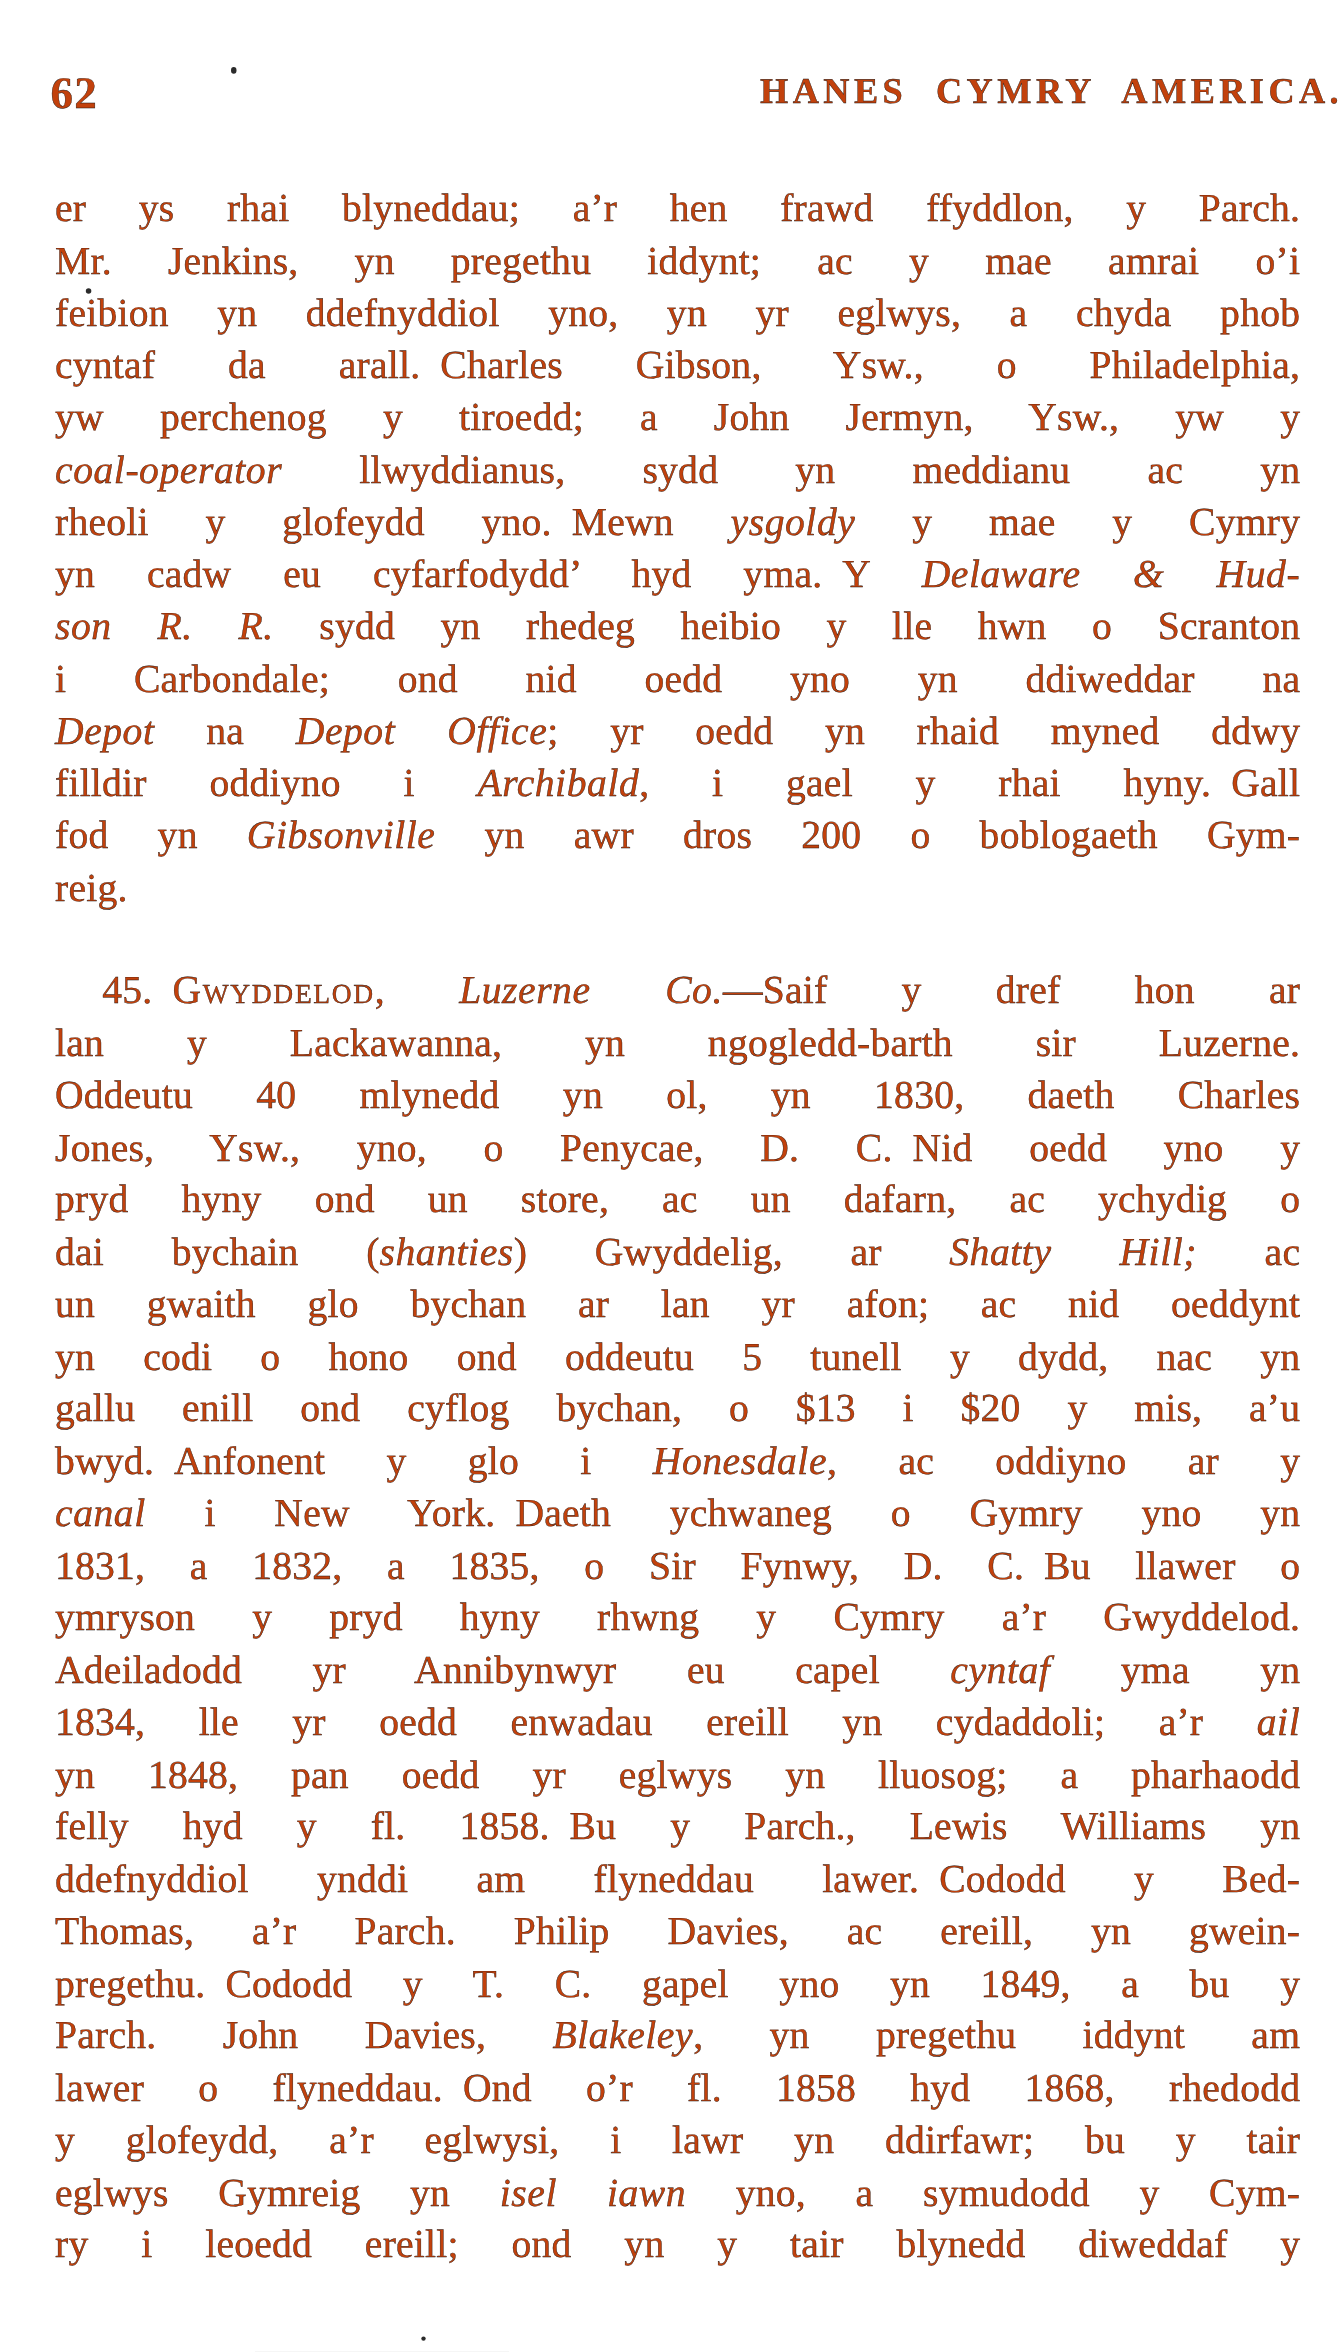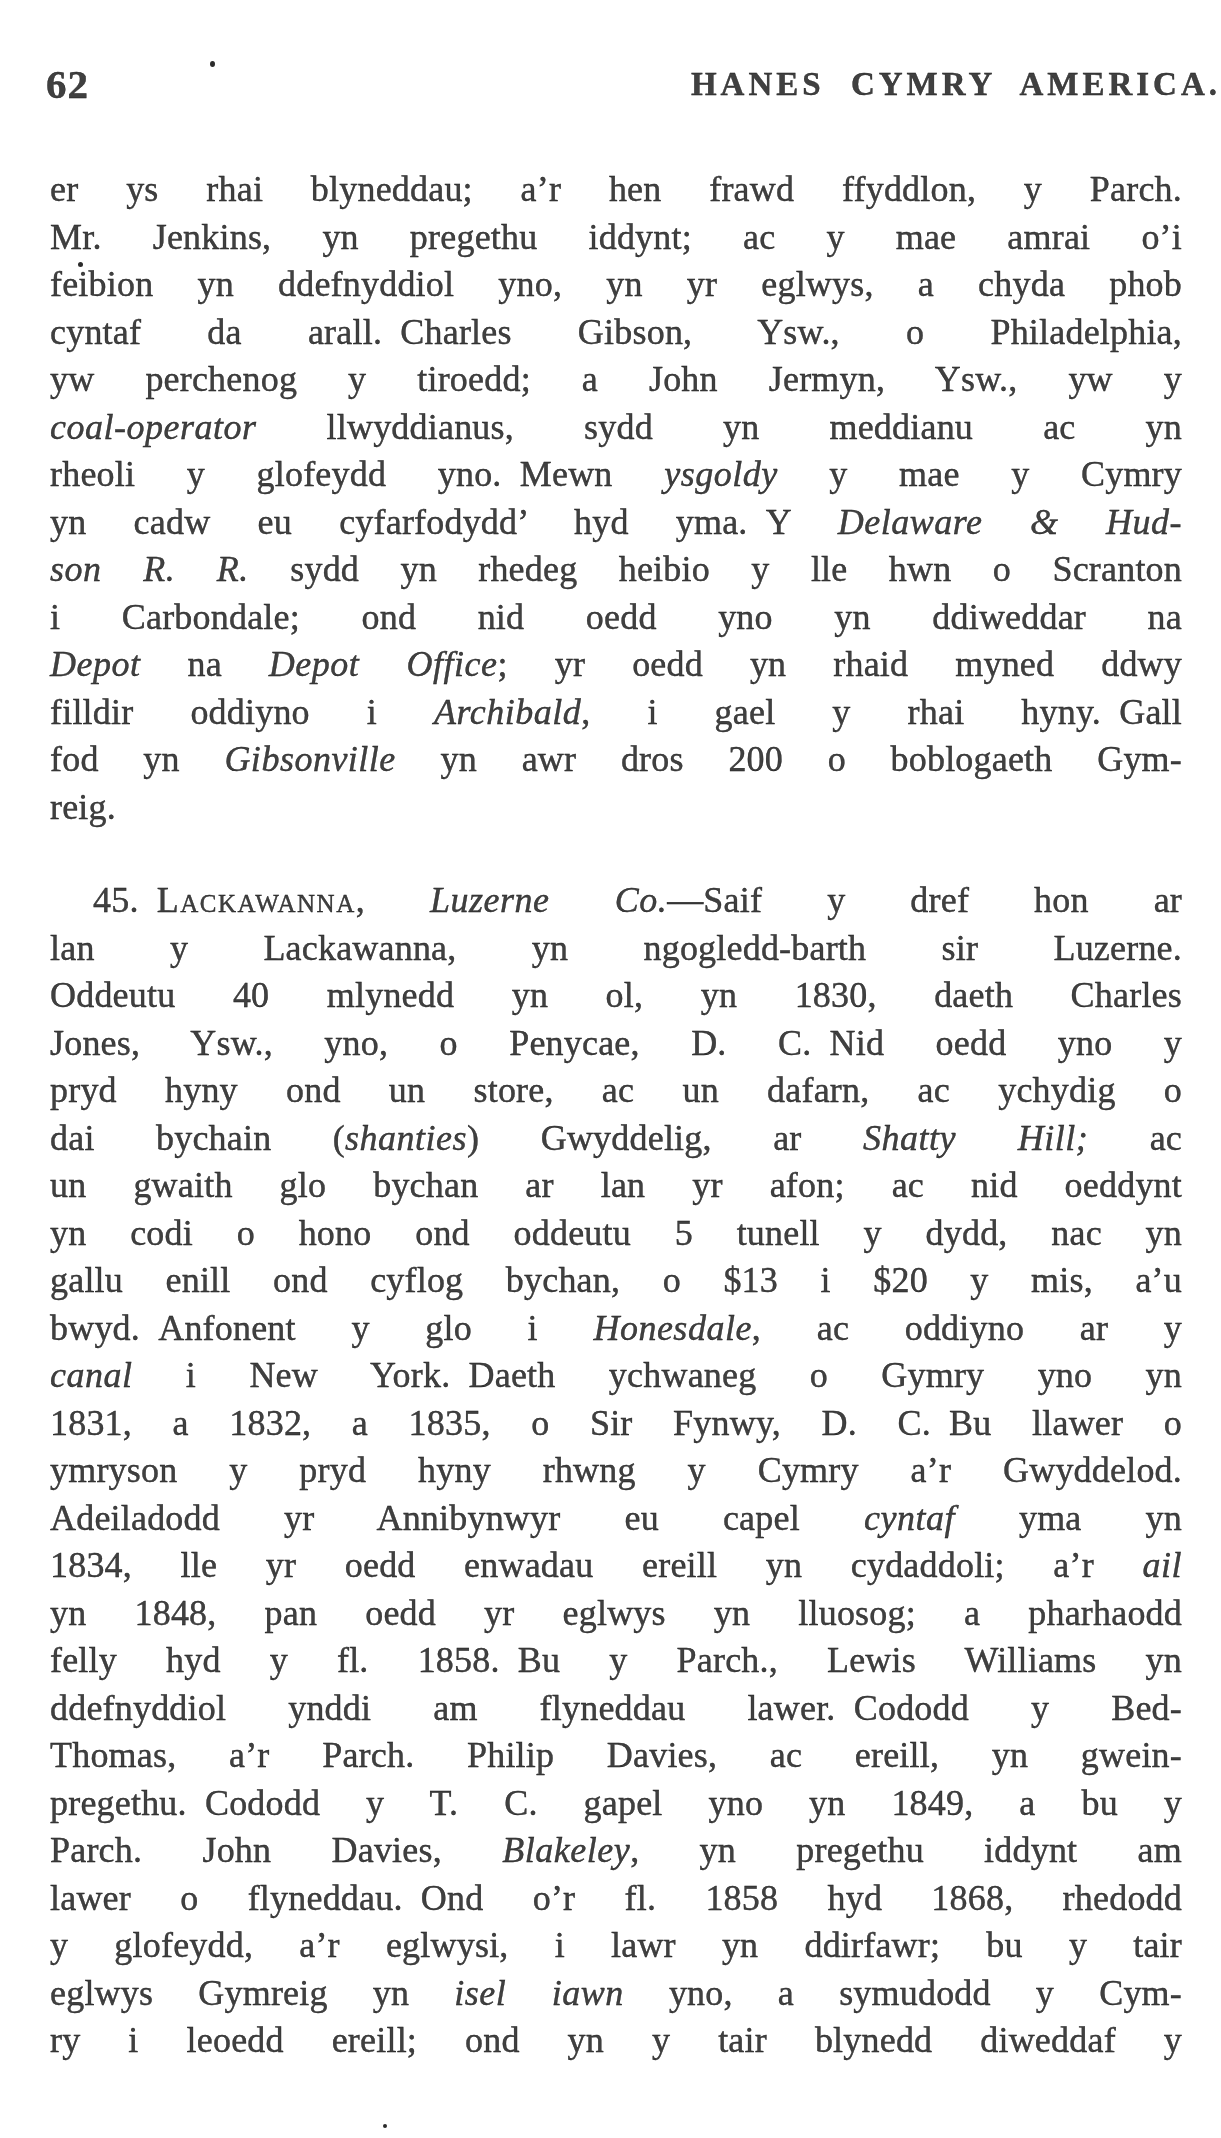--- a/index.html
+++ b/index.html
@@ -5,21 +5,21 @@
 <style>
   html, body { margin: 0; padding: 0; background: #e8e8e8; }
   .page {
     position: relative;
     width: 1221px;
     height: 2138px;
     margin: 0 auto;
     background: #ffffff;
     overflow: hidden;
     font-family: "Liberation Serif", "DejaVu Serif", serif;
-    color: #404040;
+    color: #c2410c;
     -webkit-text-stroke: 0.35px #141414;
   }
   .page-number {
     position: absolute;
     left: 46px;
     top: 60px;
     font-size: 41px;
     font-weight: bold;
     letter-spacing: 1px;
   }
@@ -79,21 +79,21 @@
         <div class="tl">rheoli y glofeydd yno. Mewn <i>ysgoldy</i> y mae y Cymry</div>
         <div class="tl">yn cadw eu cyfarfodydd’ hyd yma. Y <i>Delaware &amp; Hud-</i></div>
         <div class="tl"><i>son R. R.</i> sydd yn rhedeg heibio y lle hwn o Scranton</div>
         <div class="tl">i Carbondale; ond nid oedd yno yn ddiweddar na</div>
         <div class="tl"><i>Depot</i> na <i>Depot Office</i>; yr oedd yn rhaid myned ddwy</div>
         <div class="tl">filldir oddiyno i <i>Archibald</i>, i gael y rhai hyny. Gall</div>
         <div class="tl">fod yn <i>Gibsonville</i> yn awr dros 200 o boblogaeth Gym-</div>
         <div class="tl last">reig.</div>
       </div>
       <div class="para">
-        <div class="tl first">45. <span class="sc">Lackawanna</span>, <i>Luzerne Co.</i>—Saif y dref hon ar</div>
+        <div class="tl first">45. <span class="sc">Gwyddelod</span>, <i>Luzerne Co.</i>—Saif y dref hon ar</div>
         <div class="tl">lan y Lackawanna, yn ngogledd-barth sir Luzerne.</div>
         <div class="tl">Oddeutu 40 mlynedd yn ol, yn 1830, daeth Charles</div>
         <div class="tl">Jones, Ysw., yno, o Penycae, D. C. Nid oedd yno y</div>
         <div class="tl">pryd hyny ond un store, ac un dafarn, ac ychydig o</div>
         <div class="tl">dai bychain (<i>shanties</i>) Gwyddelig, ar <i>Shatty Hill;</i> ac</div>
         <div class="tl">un gwaith glo bychan ar lan yr afon; ac nid oeddynt</div>
         <div class="tl">yn codi o hono ond oddeutu 5 tunell y dydd, nac yn</div>
         <div class="tl">gallu enill ond cyflog bychan, o $13 i $20 y mis, a’u</div>
         <div class="tl">bwyd. Anfonent y glo i <i>Honesdale</i>, ac oddiyno ar y</div>
         <div class="tl"><i>canal</i> i New York. Daeth ychwaneg o Gymry yno yn</div>

